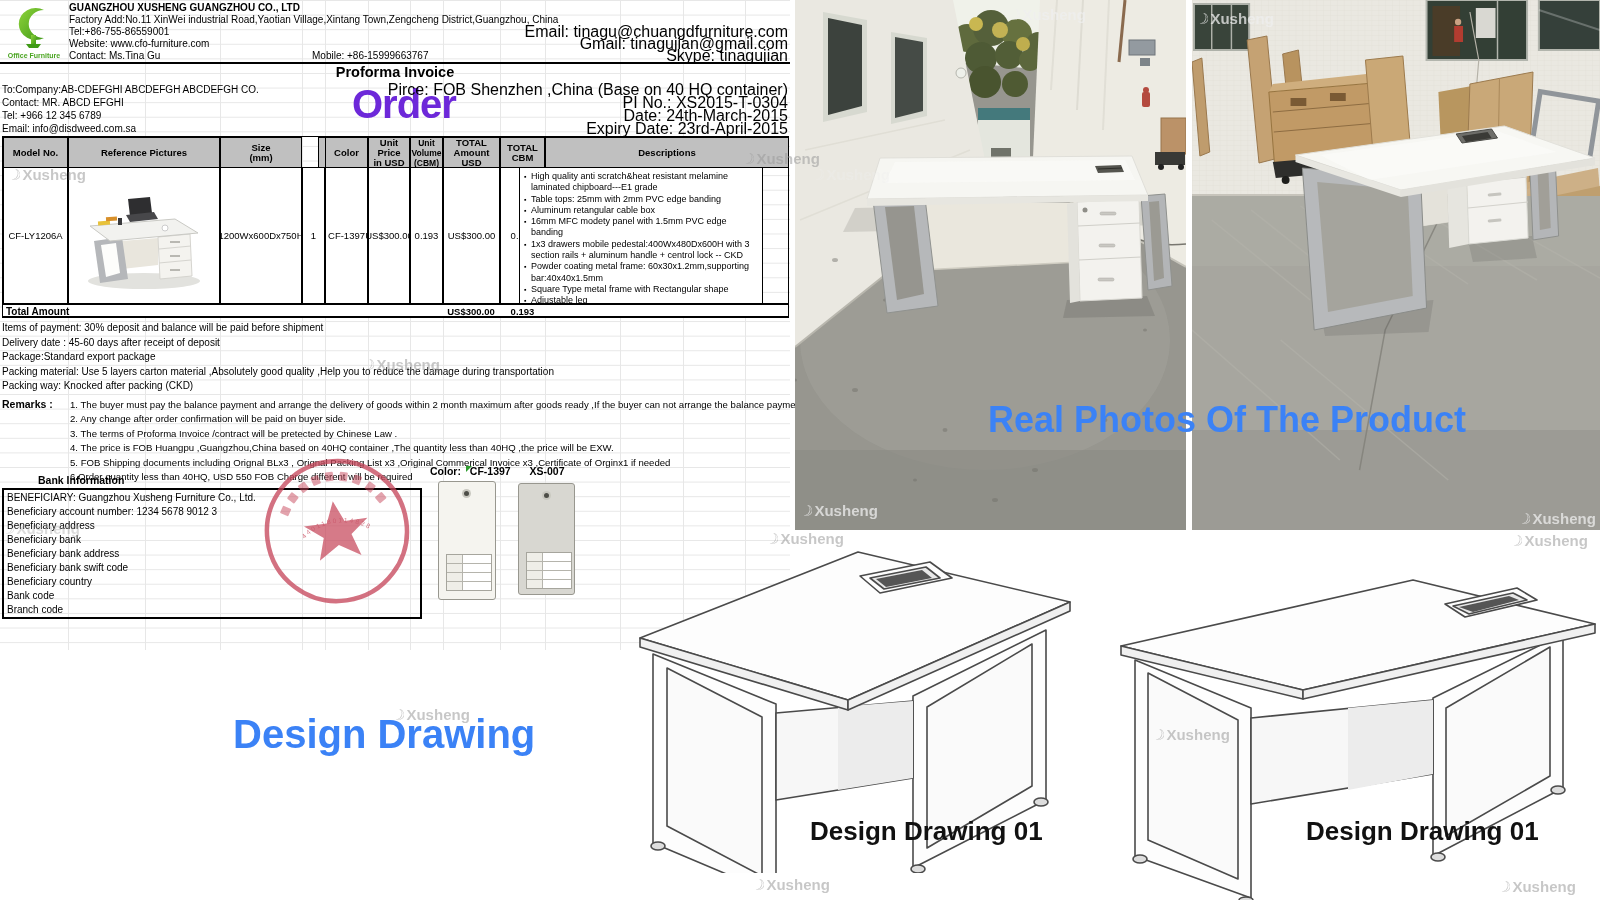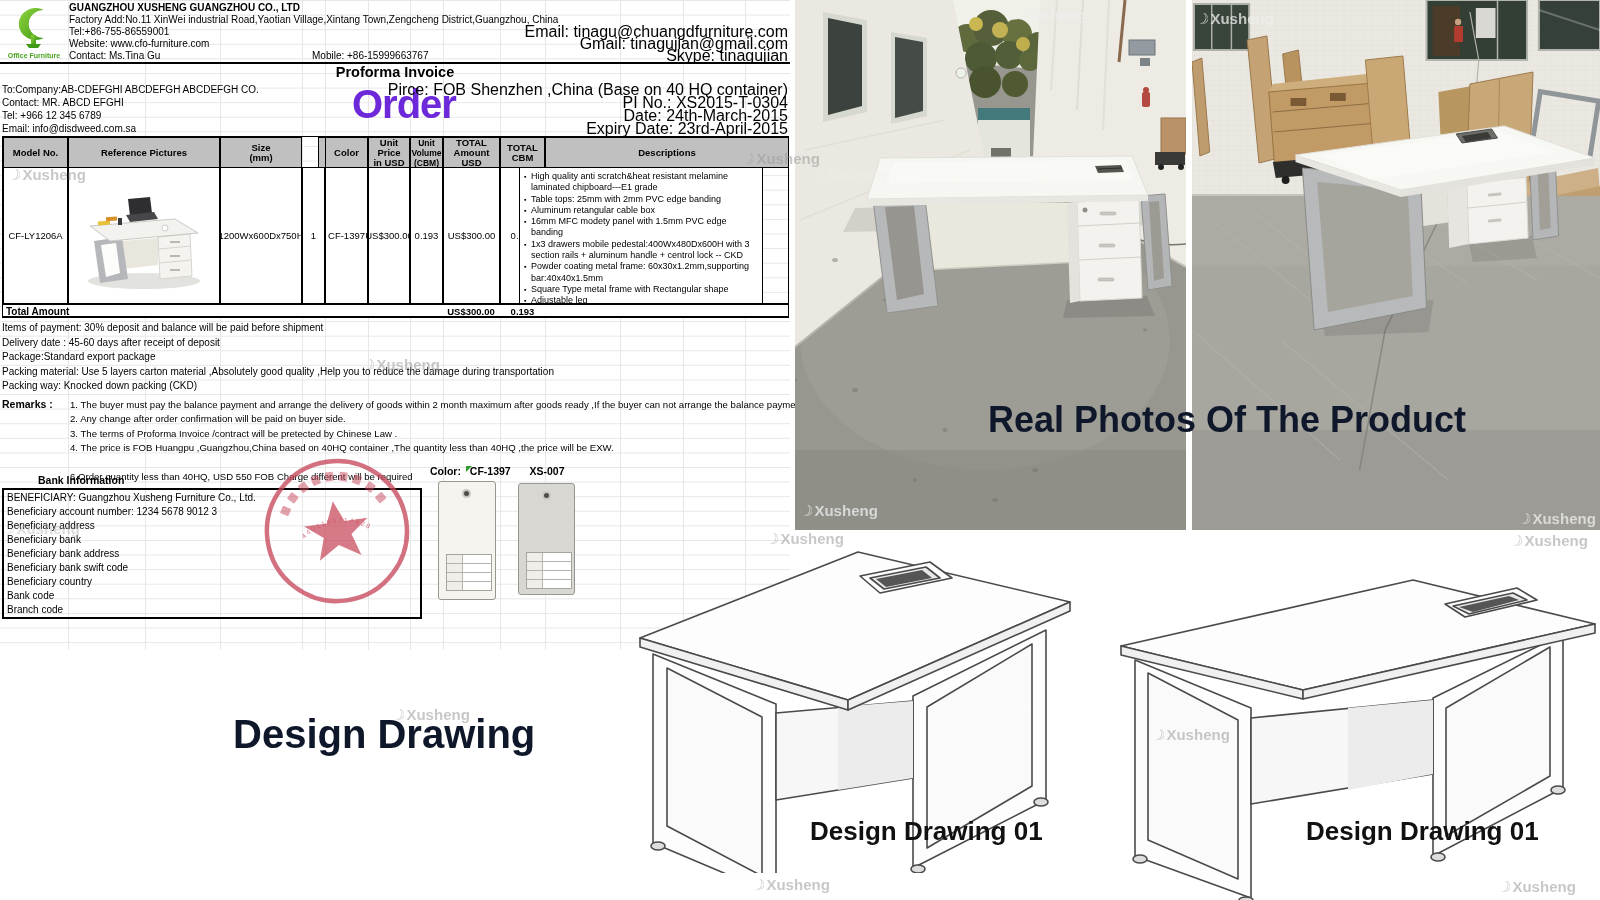--- a/index.html
+++ b/index.html
@@ -43,21 +43,21 @@
   .sw-tri{position:absolute;left:466px;top:466px;width:0;height:0;border-left:6px solid #2f9e2f;border-bottom:6px solid transparent;}
   .sw2-label{position:absolute;left:518px;top:465px;width:58px;text-align:center;font-size:10.5px;font-weight:bold;}
   .card{position:absolute;border:1px solid #98978f;border-radius:3px;box-sizing:border-box;}
   .card .hole{position:absolute;left:50%;top:9px;width:5px;height:5px;margin-left:-3px;border-radius:50%;
               background:#4e4e48;box-shadow:0 0 0 2px #c9c8c0;}
   .card .mini{position:absolute;left:7px;width:44px;background:#fff;border:1px solid #a6a59d;}
   .card .mini div{height:8px;border-bottom:1px solid #b5b4ac;display:flex;}
   .card .mini div:last-child{border-bottom:none;}
   .card .mini span{display:block;width:15px;border-right:1px solid #b5b4ac;background:#efeee8;}
   
-  .cap-red{position:absolute;color:#0f172a;font-weight:bold;white-space:nowrap;}
+  .cap-red{position:absolute;color:#3b82f6;font-weight:bold;white-space:nowrap;}
   .cap-real{left:988px;top:399px;font-size:36px;}
   .cap-design{left:233px;top:712px;font-size:40px;}
   .cap-dd{position:absolute;font-size:26px;font-weight:bold;color:#111;white-space:nowrap;}
   
   .photo,.draw{position:absolute;display:block;}
   
   .wm{position:absolute;font-size:15px;font-weight:bold;color:#9b9b9b;opacity:.55;white-space:nowrap;}
   .wm::before{content:"☾";display:inline-block;transform:scaleX(-1) rotate(-18deg);margin-right:1px;font-weight:normal;}
   .wm-light{color:#efefef;opacity:.75;}
   .wm-faint{opacity:.35;}
@@ -183,27 +183,28 @@
     <div class="total-row">
       <div class="lbl">Total Amount</div>
       <div class="amt">US$300.00</div>
       <div class="cbm">0.193</div>
     </div>
 
     <div class="ln" style="left:2px;top:322px">Items of payment:    30% deposit and balance will be paid before shipment</div>
     <div class="ln" style="left:2px;top:337px">Delivery date : 45-60 days after receipt of deposit</div>
     <div class="ln" style="left:2px;top:351px">Package:Standard  export package</div>
     <div class="ln" style="left:2px;top:366px">Packing material:  Use 5 layers carton material   ,Absolutely good  quality ,Help you to reduce the damage during transportation</div>
-    <div class="ln" style="left:2px;top:380px">Packing way: Knocked down packing (CKD)</div>
+    <div class="ln" style="left:2px;top:380px">Packing way: Knocked after packing (CKD)</div>
 
     <div class="ln b" style="left:2px;top:398px;font-size:10.5px">Remarks :</div>
     <div class="ln" style="left:70px;top:399px;font-size:9.6px">1. The buyer must pay the balance  payment and arrange the delivery of goods within 2 month maximum  after goods ready ,If the buyer can not arrange the balance payment</div>
     <div class="ln" style="left:70px;top:413px;font-size:9.6px">2. Any change after order confirmation  will be paid  on buyer side.</div>
     <div class="ln" style="left:70px;top:428px;font-size:9.6px">3. The terms of  Proforma Invoice /contract will be pretected by Chinese Law .</div>
     <div class="ln" style="left:70px;top:442px;font-size:9.6px">4. The price is FOB Huangpu ,Guangzhou,China  based on 40HQ container ,The quantity less than 40HQ ,the price will be EXW.</div>
+    <div class="ln" style="left:70px;top:457px;font-size:9.6px">5. FOB Shipping documents including Orignal BLx3 ,  Orignal Packing List x3 ,Original Commerical Invoice x3 ,Certificate of Orginx1 if needed</div>
     <div class="ln" style="left:70px;top:471px;font-size:9.6px">6.Order quantity less than 40HQ, USD 550 FOB Charge  different will be required</div>
 
     <div class="bank-title">Bank Information</div>
     <div class="bank-box">
       <div class="ln" style="top:2px">BENEFICIARY: Guangzhou Xusheng Furniture Co., Ltd.</div>
       <div class="ln" style="top:16px">Beneficiary account number: 1234  5678 9012 3</div>
       <div class="ln" style="top:30px">Beneficiary address</div>
       <div class="ln" style="top:44px">Beneficiary bank</div>
       <div class="ln" style="top:58px">Beneficiary bank address</div>
       <div class="ln" style="top:72px">Beneficiary bank swift code</div>

